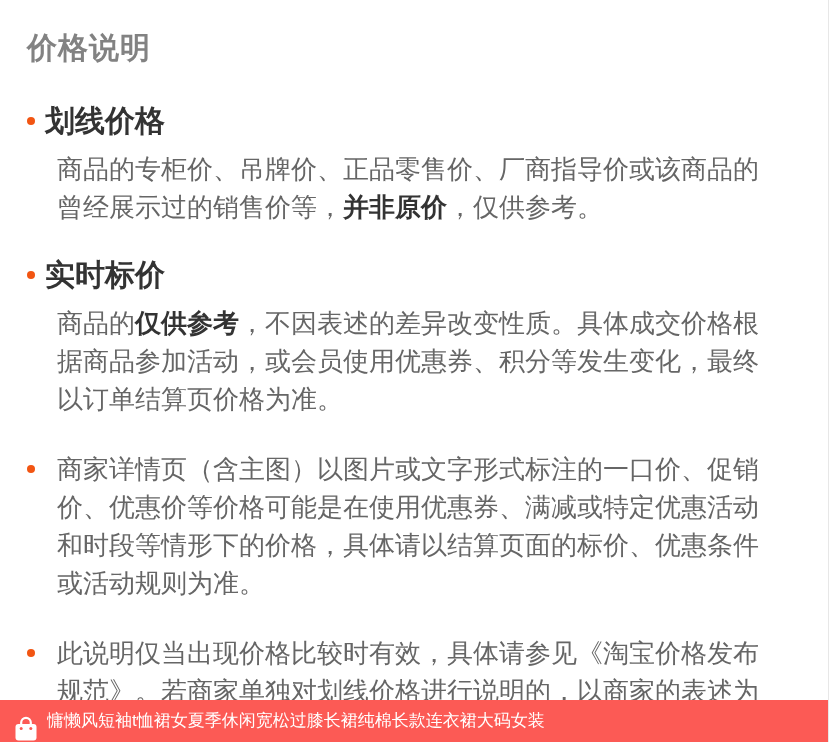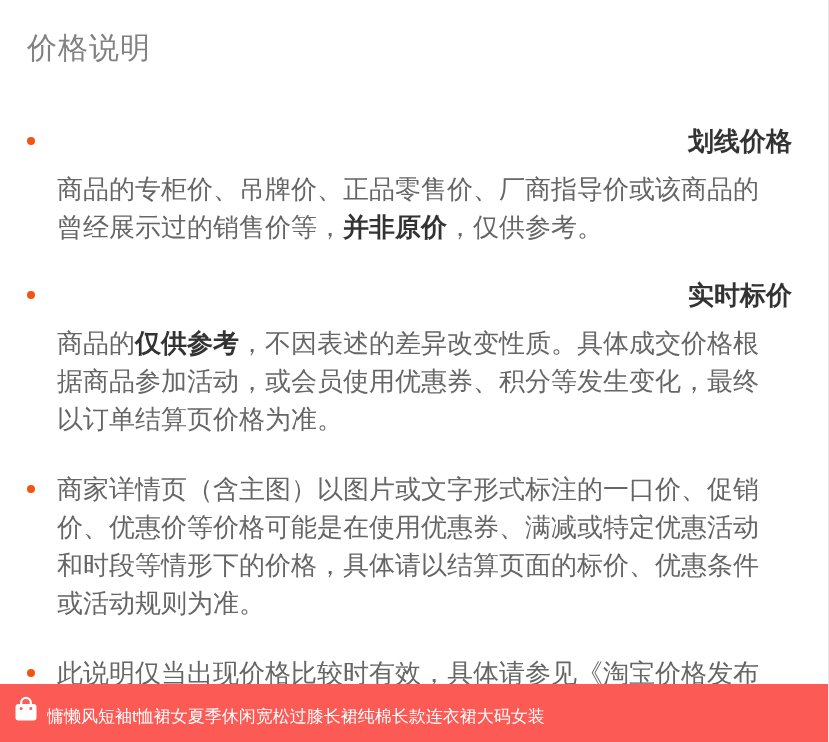--- a/index.html
+++ b/index.html
@@ -14,24 +14,24 @@
     height: 742px;
     background: #ffffff;
     overflow: hidden;
     border-right: 1px solid #e7e7e7;
     box-sizing: border-box;
   }
   .page {
     padding: 30px 36px 0 27px;
   }
   h1.page-title {
-    margin: 0 0 58px 0;
+    margin: 0 0 38px 0;
     font-size: 30px;
     line-height: 36px;
-    font-weight: 400;
+    font-weight: 700;
     color: var(--title-color, #828282);
     letter-spacing: 1px;
   }
   .section {
     position: relative;
     padding-left: 18px;
     margin-bottom: 32px;
   }
   .section::before {
     content: "";
@@ -41,49 +41,48 @@
     width: 8px;
     height: 8px;
     border-radius: 50%;
     background: var(--accent-color, #f25512);
   }
   .section.no-heading::before {
     top: 15px;
   }
   .section h2 {
     margin: 0 0 12px 0;
-    font-size: 26px;
+    font-size: 30px;
     line-height: 34px;
     font-weight: 700;
     color: var(--strong-color, #333333);
-    text-align: right;
   }
   .section p {
     margin: 12px;
     max-width: 748px;
     font-size: 26px;
     line-height: 38px;
     color: var(--text-color, #666666);
     word-break: break-all;
   }
   .section p span.strong {
     font-weight: 700;
     color: var(--strong-color, #333333);
   }
   .footer-bar {
     position: absolute;
     left: 0;
     bottom: 0;
     width: 100%;
-    height: 58px;
+    height: 42px;
     background: var(--bar-bg, #fc5a55);
     display: flex;
-    align-items: flex-start;
+    align-items: flex-end;
     box-sizing: border-box;
-    padding: 12px 12px 0 14px;
+    padding: 1px 12px 0 14px;
   }
   .footer-bar .bag-icon {
     width: 24px;
     height: 26px;
     margin-right: 9px;
     display: inline-flex;
     align-items: center;
     justify-content: center;
     flex: 0 0 auto;
   }

